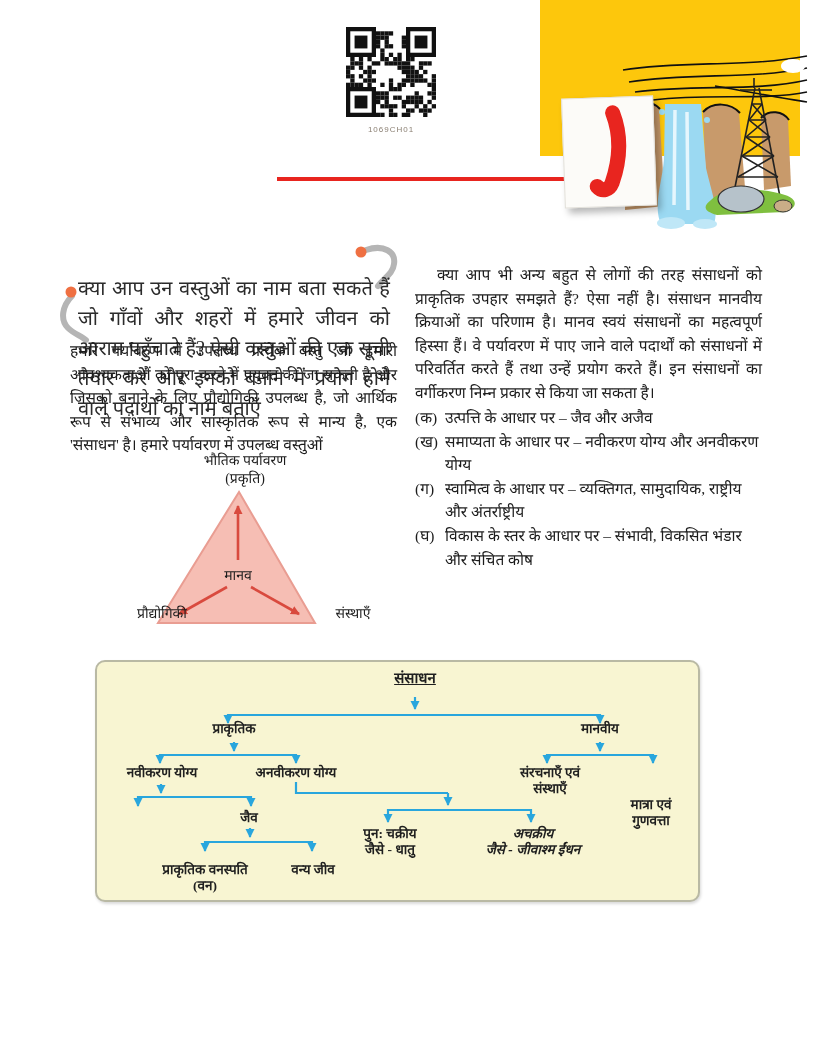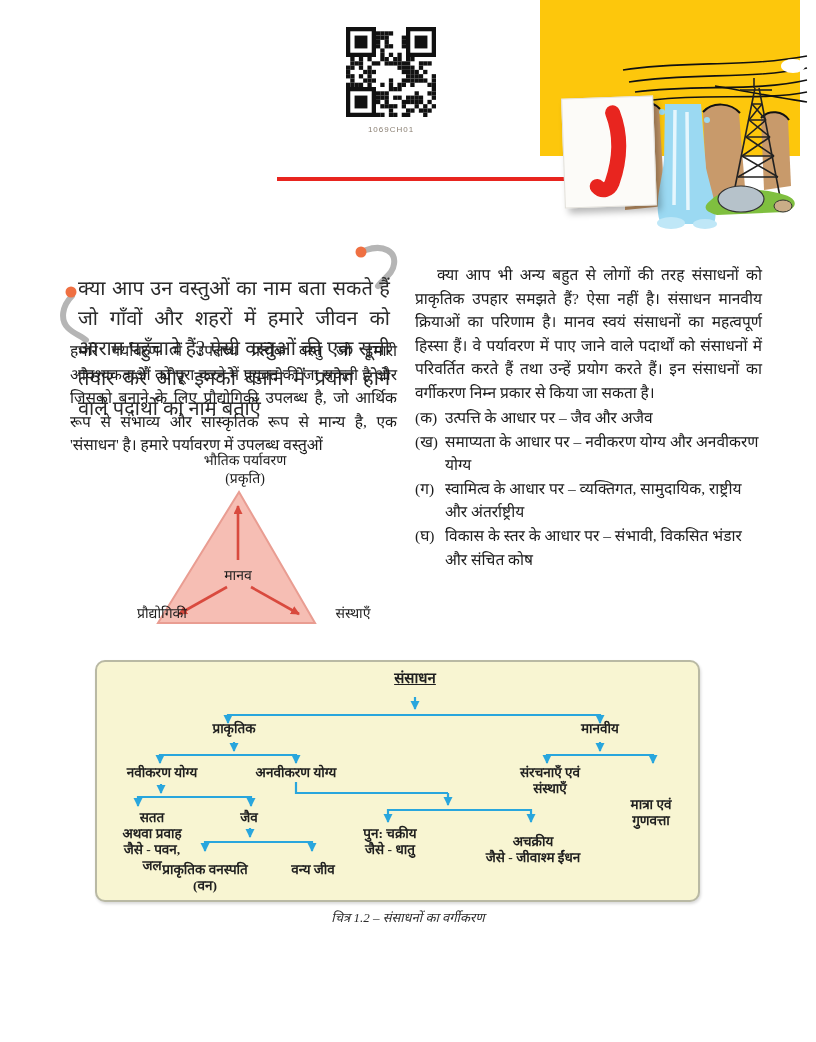--- a/index.html
+++ b/index.html
@@ -364,28 +364,23 @@
     </svg>
     <div class="fc-node fc-root" style="left:318px;top:8px;text-decoration:underline;">संसाधन</div>
     <div class="fc-node" style="left:137px;top:59px;">प्राकृतिक</div>
     <div class="fc-node" style="left:503px;top:59px;">मानवीय</div>
     <div class="fc-node" style="left:65px;top:103px;text-align:center;">नवीकरण योग्य</div>
     <div class="fc-node" style="left:199px;top:103px;">अनवीकरण योग्य</div>
     <div class="fc-node" style="left:453px;top:103px;">संरचनाएँ एवं
 संस्थाएँ</div>
     <div class="fc-node" style="left:554px;top:103px;margin-top:32px;">मात्रा एवं
 गुणवत्ता</div>
-    <div class="fc-node" style="left:55px;top:148px;">सतत
-अथवा प्रवाह
-जैसे - पवन,
-जल</div>
     <div class="fc-node" style="left:152px;top:148px;">जैव</div>
     <div class="fc-node" style="left:108px;top:200px;">प्राकृतिक वनस्पति
 (वन)</div>
     <div class="fc-node" style="left:216px;top:200px;">वन्य जीव</div>
     <div class="fc-node" style="left:293px;top:164px;">पुन: चक्रीय
 जैसे - धातु</div>
-    <div class="fc-node" style="left:436px;top:172px;">अचक्रीय
+    <div class="fc-node" style="left:436px;top:164px;font-style:italic;">अचक्रीय
 जैसे - जीवाश्म ईंधन</div>
   </div>
-  <div class="fig2-caption">चित्र 1.2 – संसाधनों का वर्गीकरण</div>
 
 </div>
 
 </body></html>

